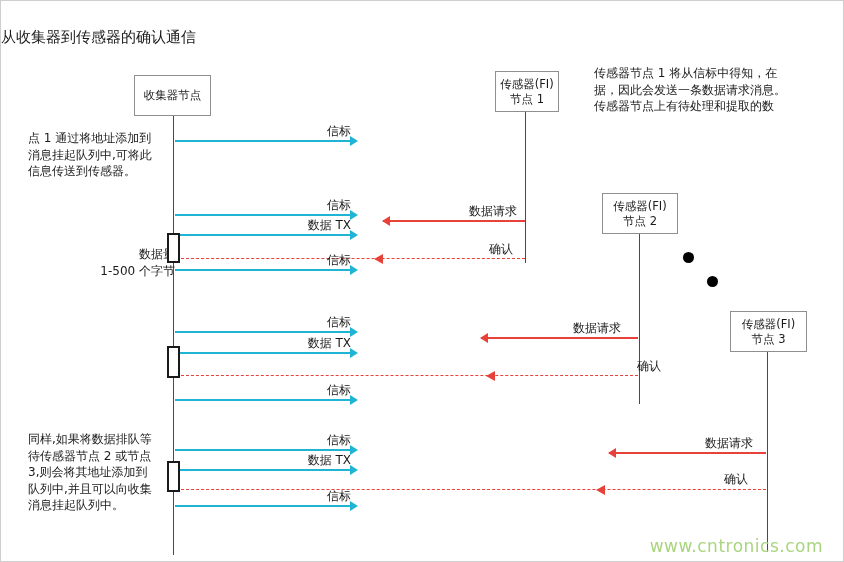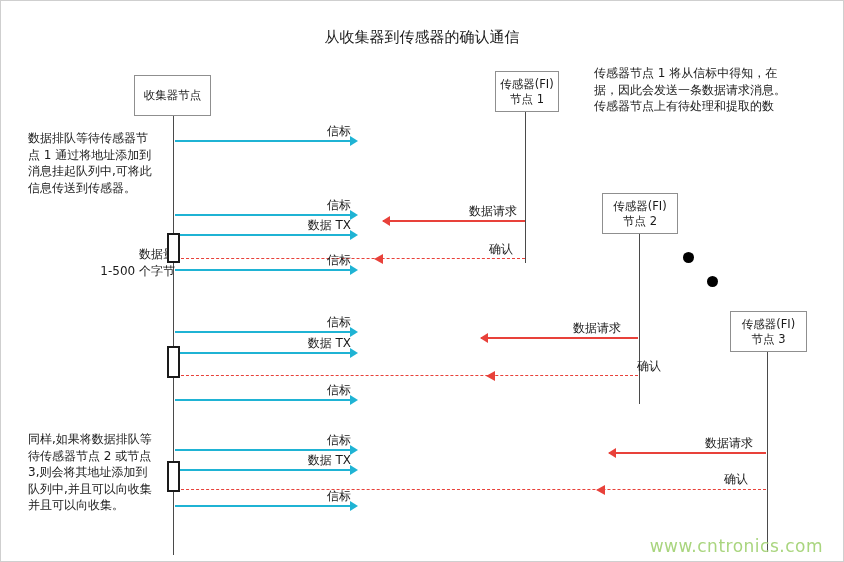--- a/index.html
+++ b/index.html
@@ -1,20 +1,20 @@
 <!DOCTYPE html>
 <html style="--beacon: #1fb3d4; --request: #e8413a; --lifeline: #4a4a4a; --watermark: #a9d57e;"><head>
 <meta charset="utf-8">
 <style>
   * { margin:0; padding:0; box-sizing:border-box; }
   body { font-family:"DejaVu Sans", sans-serif; background:#eaeaea; }
   .canvas { position:relative; width:844px; height:562px; margin:0 auto; background:#fff;
             border:1px solid #cfcfcf; overflow:hidden; color:#1a1a1a;
             font-family:"DejaVu Sans", sans-serif; }
-  .title { position:absolute; top:27px; left:0; width:100%; text-align:center; font-size:15px; }
+  .title { position:absolute; top:27px; left:0; width:100%; font-size:15px; }
   .node-box { position:absolute; background:#fff; border:1px solid #8f8f8f; z-index:3;
               display:flex; flex-direction:column; align-items:center; justify-content:center;
               font-size:11.5px; line-height:15px; text-align:center; }
   .lifeline { position:absolute; width:1px; background:var(--lifeline,#444); z-index:1; }
   .cyan { position:absolute; height:2px; background:var(--beacon,#1fb3d4); z-index:2; }
   .cyan::after { content:""; position:absolute; right:-7px; top:-4px; width:0; height:0;
                  border-left:8px solid var(--beacon,#1fb3d4);
                  border-top:5px solid transparent; border-bottom:5px solid transparent; }
   .red-solid { position:absolute; height:2px; background:var(--request,#e8413a); z-index:2; }
   .red-solid::before { content:""; position:absolute; left:-1px; top:-4px; width:0; height:0;
@@ -115,37 +115,36 @@
   <div class="cyan" style="left:174px;top:504px;width:176px;"></div>
 
   <div class="queue" style="left:166px;top:232px;height:30px;"></div>
   <div class="queue" style="left:166px;top:345px;height:32px;"></div>
   <div class="queue" style="left:166px;top:460px;height:31px;"></div>
 
   <div class="dot" style="left:682px;top:251px;"></div>
   <div class="dot" style="left:706px;top:275px;"></div>
 
   <div class="note" style="left:27px;top:129px;width:146px;">
-    <div>数据排队等待传感器节</div>
     <div>点 1 通过将地址添加到</div>
     <div>消息挂起队列中,可将此</div>
     <div>信息传送到传感器。</div>
   </div>
 
   <div class="note center" style="left:70px;top:245px;width:104px;">
     <div>数据量</div>
     <div>1-500 个字节</div>
   </div>
 
   <div class="note" style="left:27px;top:430px;width:146px;">
     <div>同样,如果将数据排队等</div>
     <div>待传感器节点 2 或节点</div>
     <div>3,则会将其地址添加到</div>
     <div>队列中,并且可以向收集</div>
-    <div>并且可以向收集。</div>
+    <div>消息挂起队列中。</div>
   </div>
 
   <div class="note" style="left:593px;top:64px;width:250px;">
     <div>传感器节点 1 将从信标中得知，在</div>
     <div>据，因此会发送一条数据请求消息。</div>
     <div>传感器节点上有待处理和提取的数</div>
   </div>
 
   <div class="watermark">www.cntronics.com</div>
 

